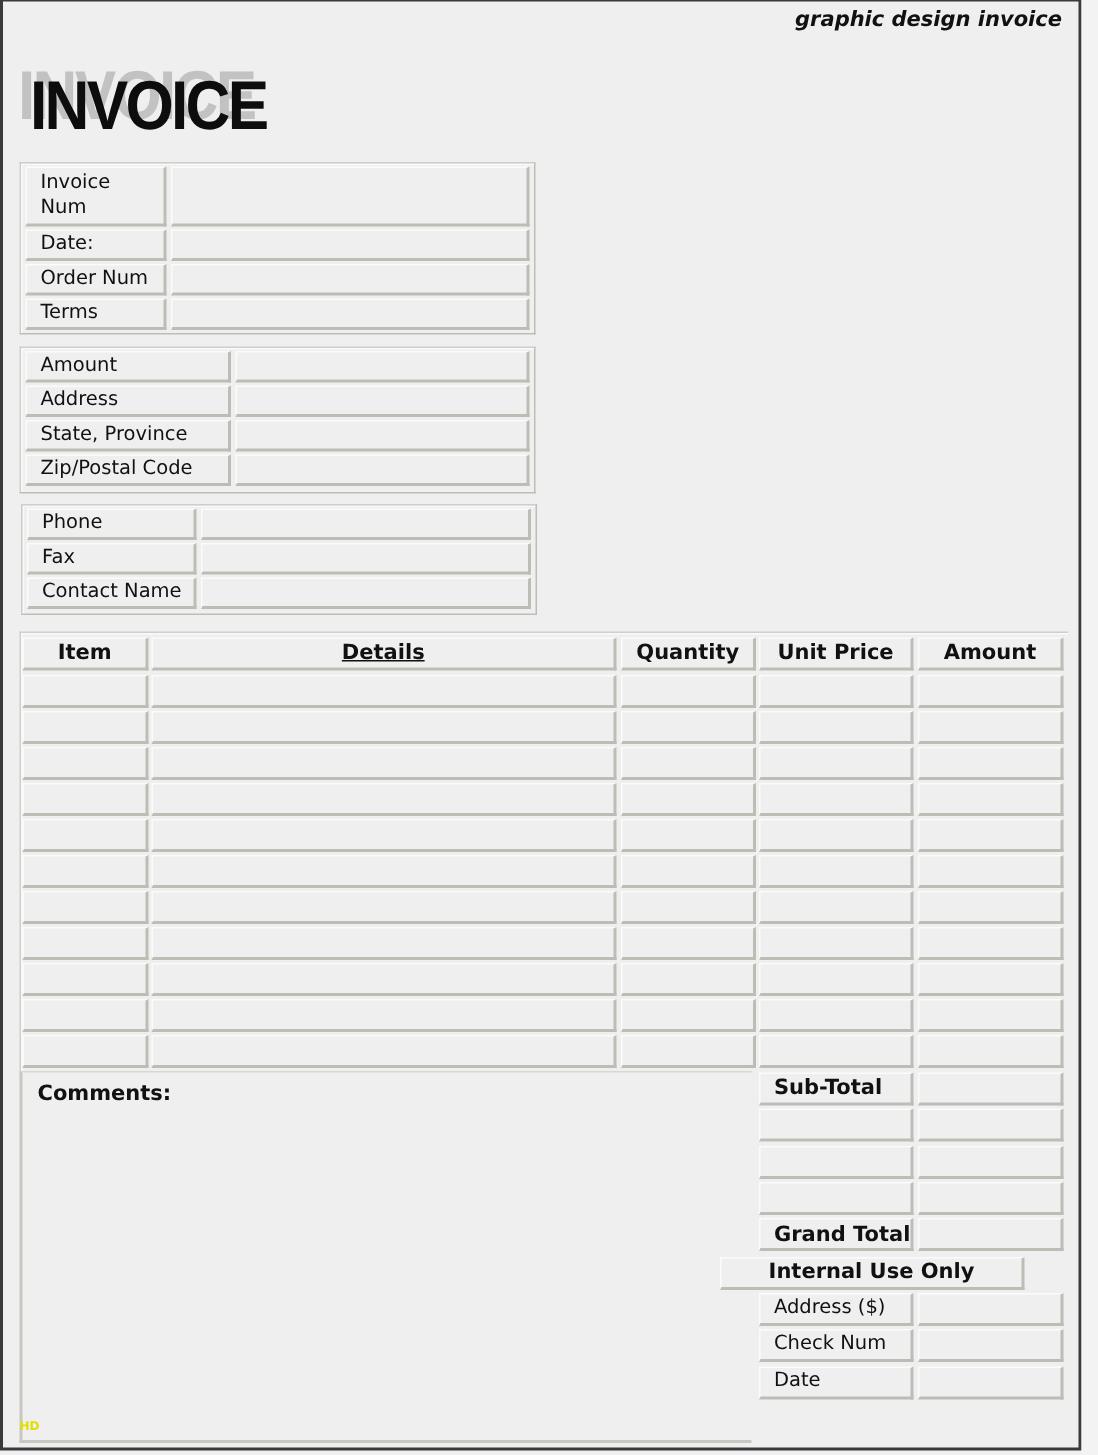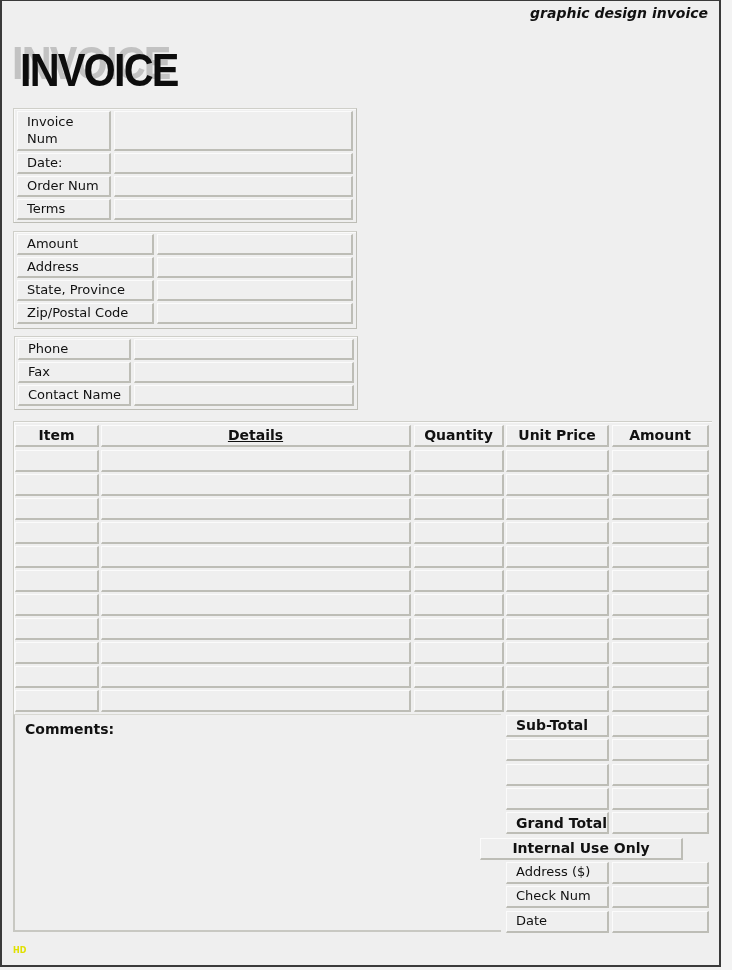--- a/index.html
+++ b/index.html
@@ -16,21 +16,21 @@
            font-weight:bold; font-size:46px; color:#0d0d0d; letter-spacing:-2px; transform:scaleX(0.9); transform-origin:left; }
   .group { position:absolute; border:1px solid #cfcfc9; border-right-color:#bdbdb6; border-bottom-color:#bdbdb6;
            box-shadow: inset 1px 1px 0 #fafafa; }
   .cell { position:absolute; box-sizing:border-box; background:#efefef;
           border-top:1px solid #fbfbfb; border-left:1px solid #fbfbfb;
           border-right:2px solid #bdbdb6; border-bottom:2px solid #bdbdb6;
           font-size:13px; line-height:1.3; padding-left:9px; display:flex; align-items:center; }
   .cell.center { justify-content:center; padding-left:0; }
   .cell.bold { font-weight:bold; font-size:14px; }
   .cell.top { align-items:flex-start; padding-top:2px; }
-  .comments { position:absolute; left:13px; top:714px; width:488px; height:218px; box-sizing:border-box;
+  .comments { position:absolute; left:13px; top:714px; width:488px; height:248px; box-sizing:border-box;
               border-left:2px solid #c8c8c2; border-bottom:2px solid #c8c8c2; border-top:1px solid #d8d8d2; }
   .comments-label { position:absolute; left:10px; top:6px; font-weight:bold; font-size:14px; }
   .hd { position:absolute; left:13px; top:946px; font-size:8px; color:#e0e000; font-weight:bold; }
 </style>
 </head>
 <body>
 
 <div class="frame"></div>
 <div class="rstrip"></div>
 

